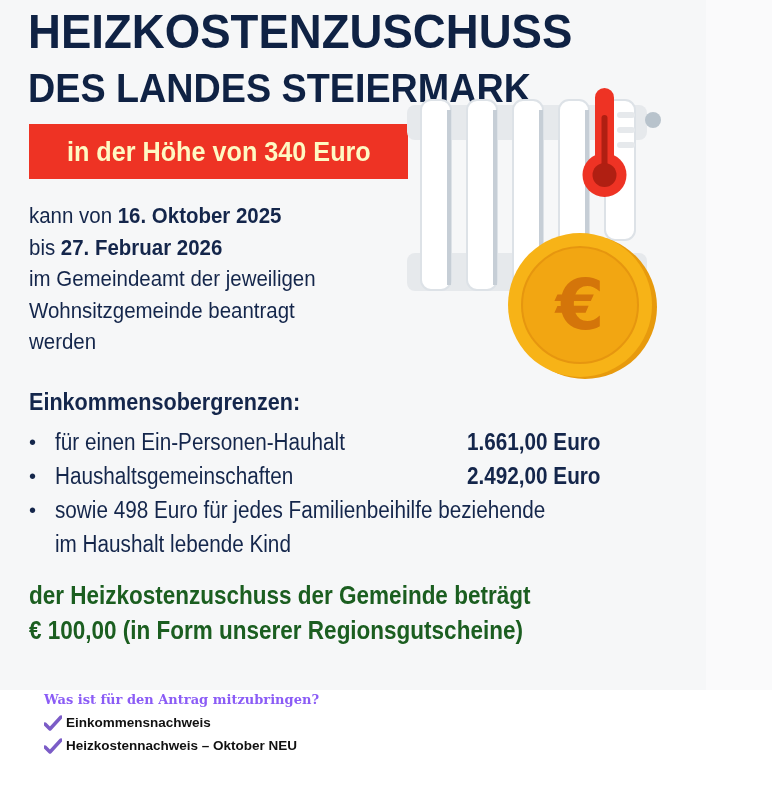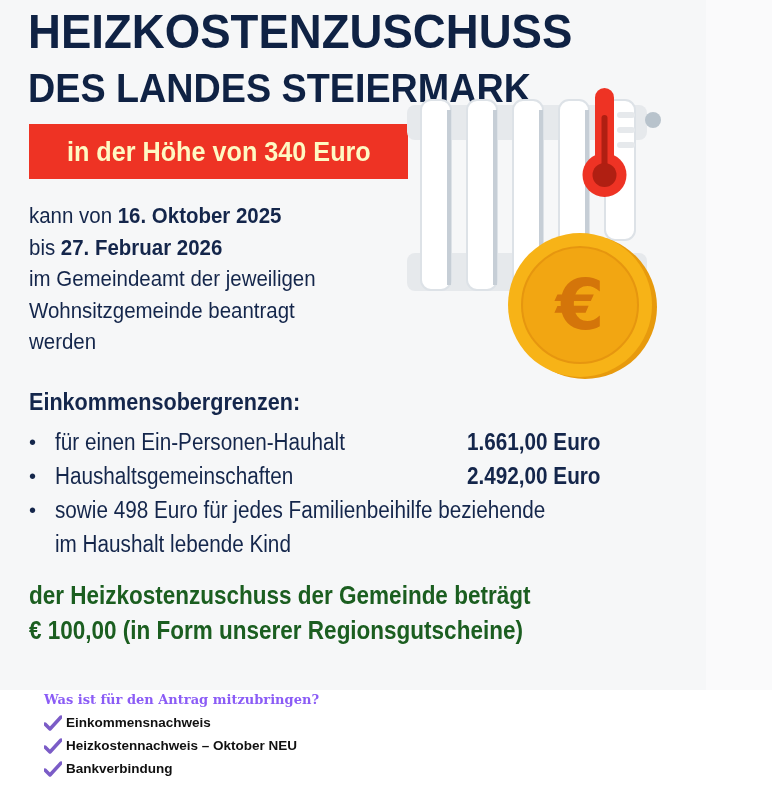--- a/index.html
+++ b/index.html
@@ -168,19 +168,13 @@
         <path d="M1 9 L6 14 L17 2" fill="none" stroke="#7b5cc7" stroke-width="3.5" stroke-linecap="round" stroke-linejoin="round"></path>
       </svg>
     <span>Einkommensnachweis</span>
   </div>
   <div class="bring-item">
     <svg class="check" viewBox="0 0 18 16">
         <path d="M1 9 L6 14 L17 2" fill="none" stroke="#7b5cc7" stroke-width="3.5" stroke-linecap="round" stroke-linejoin="round"></path>
       </svg>
     <span>Heizkostennachweis – Oktober NEU</span>
   </div>
-  <div class="bring-item">
-    <svg class="check" viewBox="0 0 18 16">
-        <path d="M1 9 L6 14 L17 2" fill="none" stroke="#7b5cc7" stroke-width="3.5" stroke-linecap="round" stroke-linejoin="round"></path>
-      </svg>
-    <span>Bankverbindung</span>
-  </div>
 </div>
 
 </body></html>

